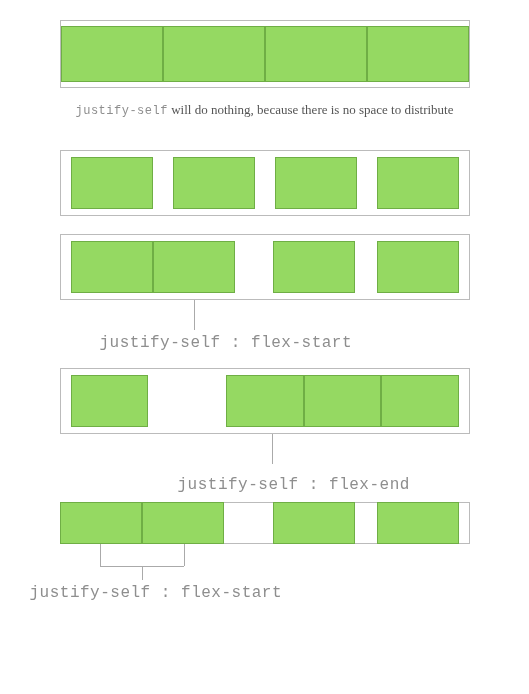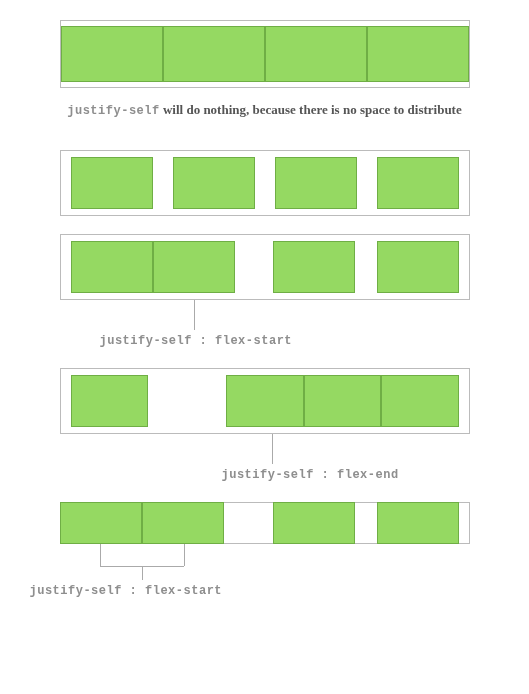--- a/index.html
+++ b/index.html
@@ -1,15 +1,15 @@
 <!DOCTYPE html>
 <html><head>
 <meta charset="utf-8">
 <style>
-  * { box-sizing: border-box; font-weight: bold; }
+  * { box-sizing: border-box; }
   body {
     margin: 0;
     padding: 20px 0 0 0;
     width: 529px;
     font-family: Georgia, 'Times New Roman', serif;
     font-size: 13px;
     color: #555;
     background: #fff;
   }
   .section { margin-bottom: 18px; }
@@ -78,21 +78,21 @@
     background: #aaa;
   }
   .hline {
     position: absolute;
     height: 1px;
     background: #aaa;
   }
   .label {
     position: absolute;
     font-family: 'Courier New', Courier, monospace;
-    font-size: 12px;
+    font-size: 16px;
     color: #8e8e8e;
     white-space: nowrap;
     letter-spacing: 0.5px;
   }
 </style>
 </head>
 <body>
 
 <div class="section ex1">
   <div class="container-outer pad-tb">
@@ -138,21 +138,21 @@
   <div class="container-outer pad-all">
     <div class="container-inner">
       <div class="item"></div>
       <div class="item"></div>
       <div class="item"></div>
       <div class="item"></div>
     </div>
   </div>
   <div class="callout-wrap" style="height:38px;">
     <div class="vline" style="left:212px; top:-12px; height:30px;"></div>
-    <div class="label" style="left:118px; top:22px;margin-left:44px;">justify-self : flex-end</div>
+    <div class="label" style="left:118px; top:30px;">justify-self : flex-end</div>
   </div>
 </div>
 
 <div class="section ex5">
   <div class="container-outer">
     <div class="container-inner">
       <div class="item"></div>
       <div class="item"></div>
       <div class="item"></div>
       <div class="item"></div>

